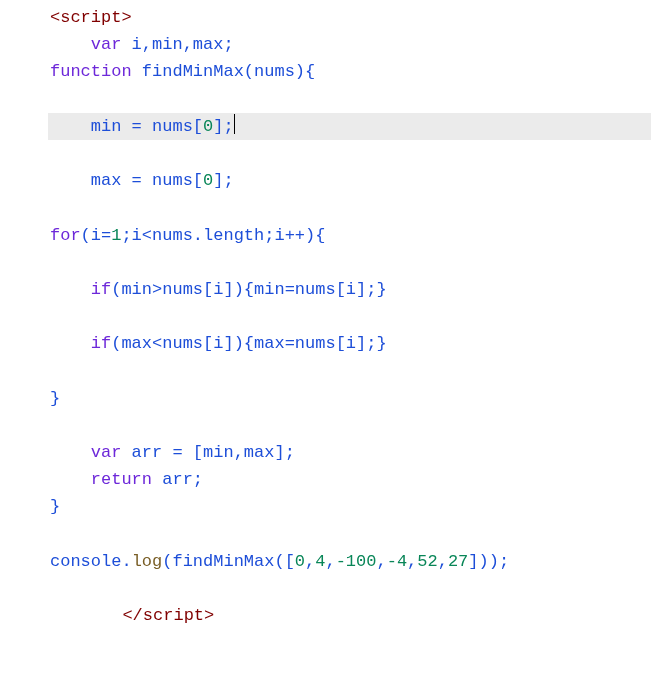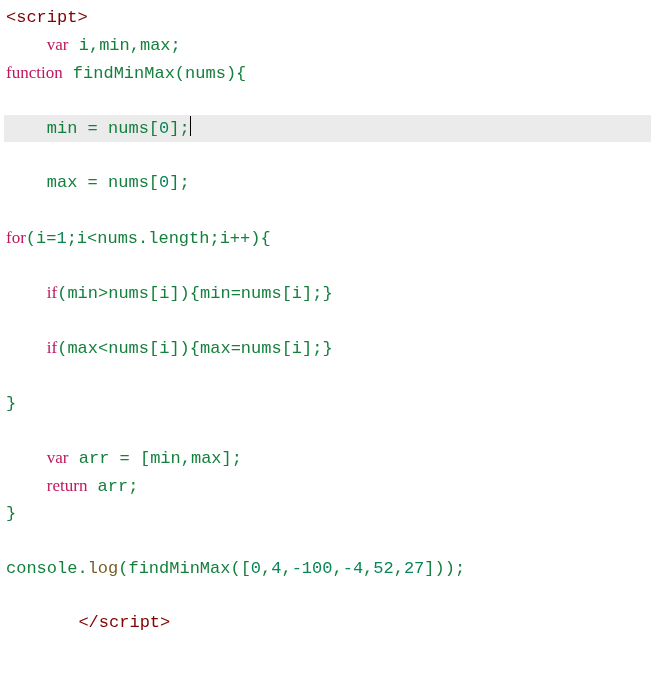--- a/index.html
+++ b/index.html
@@ -10,20 +10,21 @@
     line-height: 1.6;
     background: #ffffff;
     color: #333333;
     width: 651px;
     height: 676px;
     overflow: hidden;
   }
   .editor {
     padding: 4px 0 0 4px;
     white-space: pre;
+    margin-left: 44px;
   }
   .line {
     display: block;
     min-height: 27px;
     padding-left: 2px;
   }
   .highlighted {
     background: #ebebeb;
     position: relative;
   }
@@ -33,22 +34,22 @@
     height:100%;
   }
   .cursor {
     display: inline-block;
     width: 1px;
     height: 20px;
     background: #000;
     vertical-align: text-bottom;
     margin-bottom: 2px;
   }
-  .kw   { color: #be185d; font-family: Liberation Serif, serif; }   
+  .kw   { color: #6d28d9; }   
   .tag  { color: #800000; }
   .fn   { color: #795e26; font-family: Liberation Mono, monospace; }   
   .num  { color: #098658; }
-  .txt  { color: #15803d; }
+  .txt  { color: #1d4ed8; }
 </style>
 </head>
 <body>
 
 <div class="editor" id="editor"><div class="line"><span class="tag">&lt;</span><span class="tag">script</span><span class="tag">&gt;</span></div><div class="line">    <span class="kw">var</span><span class="txt"> i,min,max;</span></div><div class="line"><span class="kw">function</span><span class="txt"> findMinMax(nums){</span></div><div class="line">&nbsp;</div><div class="line highlighted">    <span class="txt">min = nums[</span><span class="num">0</span><span class="txt">];</span><span class="cursor"></span></div><div class="line">&nbsp;</div><div class="line">    <span class="txt">max = nums[</span><span class="num">0</span><span class="txt">];</span></div><div class="line">&nbsp;</div><div class="line"><span class="kw">for</span><span class="txt">(i=</span><span class="num">1</span><span class="txt">;i&lt;nums.length;i++){</span></div><div class="line">&nbsp;</div><div class="line">    <span class="kw">if</span><span class="txt">(min&gt;nums[i]){min=nums[i];}</span></div><div class="line">&nbsp;</div><div class="line">    <span class="kw">if</span><span class="txt">(max&lt;nums[i]){max=nums[i];}</span></div><div class="line">&nbsp;</div><div class="line"><span class="txt">}</span></div><div class="line">&nbsp;</div><div class="line">    <span class="kw">var</span><span class="txt"> arr = [min,max];</span></div><div class="line">    <span class="kw">return</span><span class="txt"> arr;</span></div><div class="line"><span class="txt">}</span></div><div class="line">&nbsp;</div><div class="line"><span class="txt">console.</span><span class="fn">log</span><span class="txt">(findMinMax([</span><span class="num">0</span><span class="txt">,</span><span class="num">4</span><span class="txt">,</span><span class="num">-100</span><span class="txt">,</span><span class="num">-4</span><span class="txt">,</span><span class="num">52</span><span class="txt">,</span><span class="num">27</span><span class="txt">]));</span></div><div class="line">&nbsp;</div><div class="line"><span class="indent-guide"></span>       <span class="tag">&lt;/</span><span class="tag">script</span><span class="tag">&gt;</span></div></div>
 
 </body></html>

